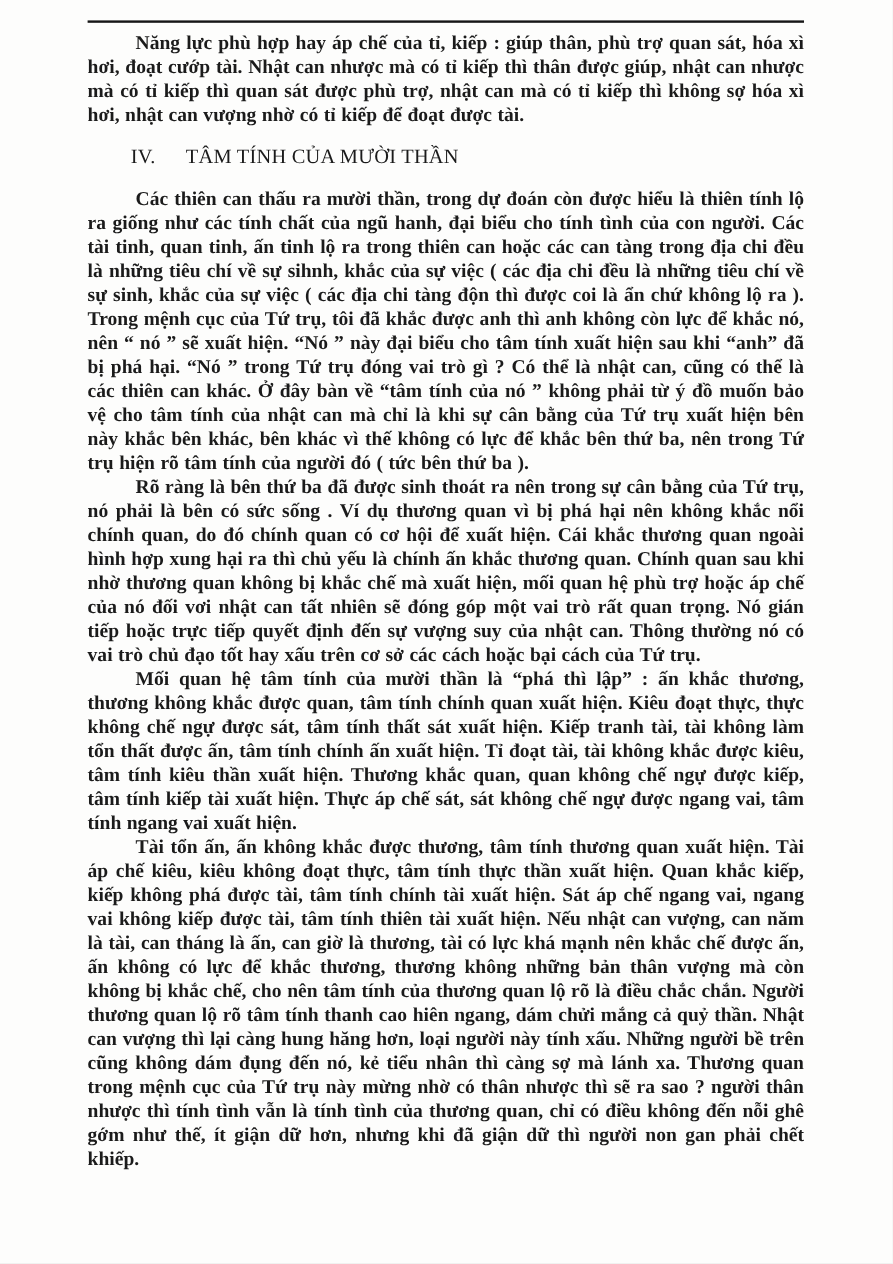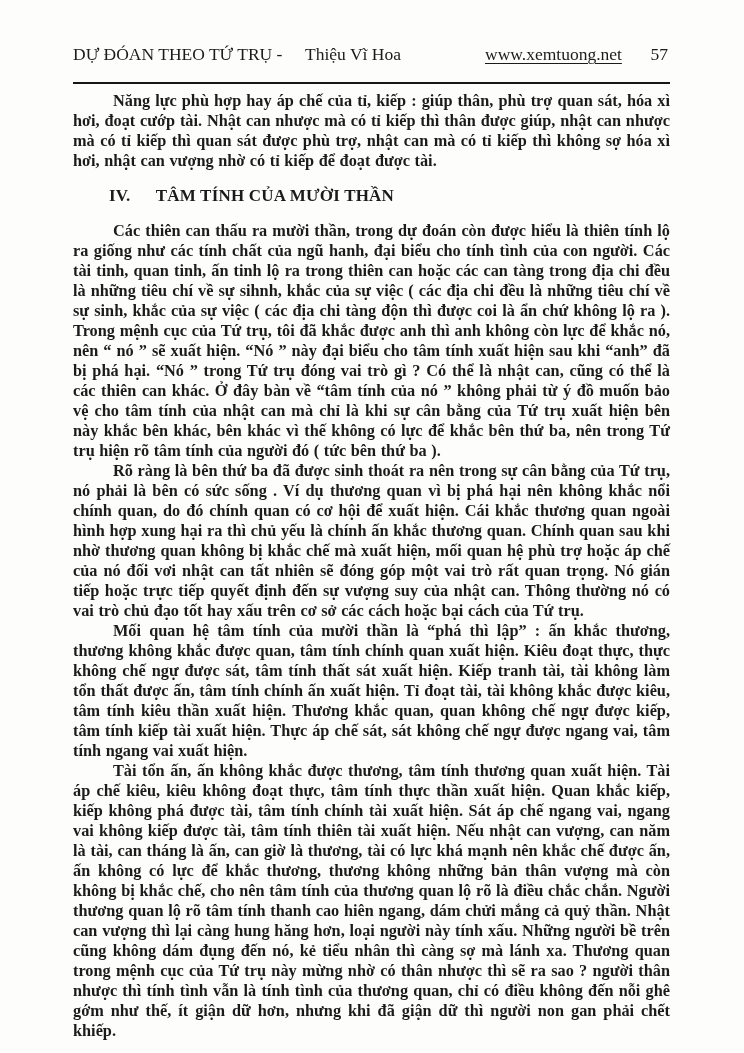--- a/index.html
+++ b/index.html
@@ -46,38 +46,32 @@
     line-height: 20px;
     text-align: justify;
     text-indent: 40px;
     word-spacing: 0.5px;
     font-weight: bold;
   }
   .body-text p.first { margin-top: 7px; }
   .section-heading {
     margin: 14px 0 15px 36px;
     font-size: 17px;
-    font-weight: bold;
+    font-weight: normal;
     line-height: 21px;
     letter-spacing: 0.2px;
   }
   .sec-num { margin-right: 21px; }
 </style>
 </head>
 <body>
 
 <div class="page">
   <div class="content">
 
-    <div class="header">
-      <span class="h-title">DỰ ĐÓAN THEO TỨ TRỤ -</span>
-      <span class="h-author">Thiệu Vĩ Hoa</span>
-      <span class="h-site">www.xemtuong.net</span>
-      <span class="h-page">57</span>
-    </div>
 
     <div class="rule"></div>
 
     <div class="body-text">
       <p class="first">Năng lực phù hợp hay áp chế  của tỉ, kiếp : giúp thân, phù trợ quan sát, hóa xì hơi, đoạt cướp tài. Nhật can nhược mà có tỉ kiếp thì thân được giúp, nhật can nhược mà có tỉ kiếp thì quan sát được phù trợ, nhật can mà có tỉ kiếp thì không sợ hóa xì hơi, nhật can vượng nhờ có tỉ kiếp để đoạt được tài.</p>
 
       <h2 class="section-heading">
         <span class="sec-num">IV.</span>
         <span class="sec-title">TÂM TÍNH CỦA MƯỜI THẦN</span>
       </h2>

